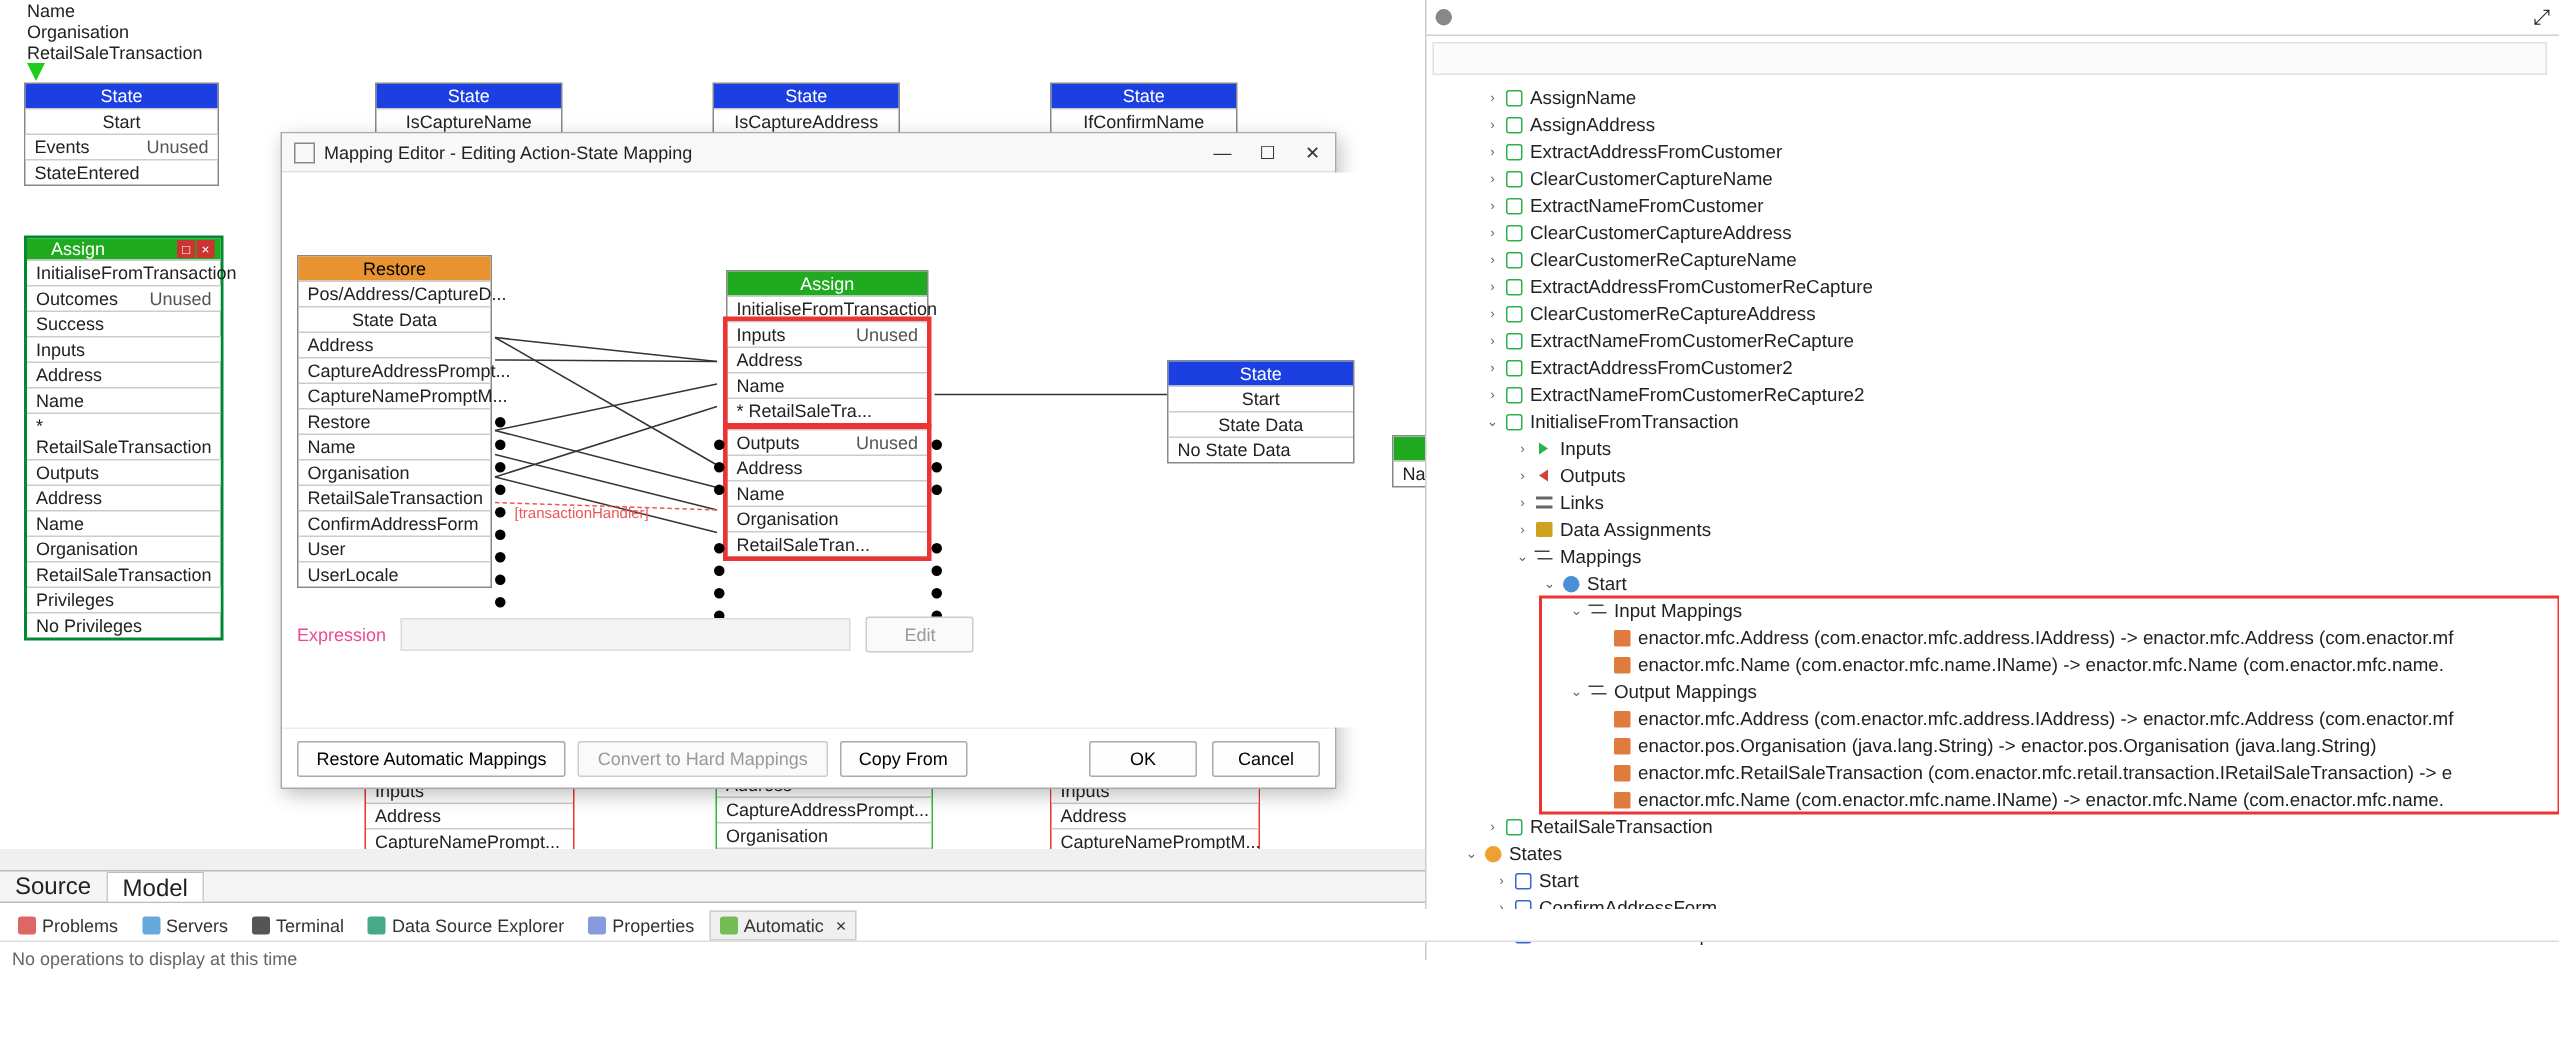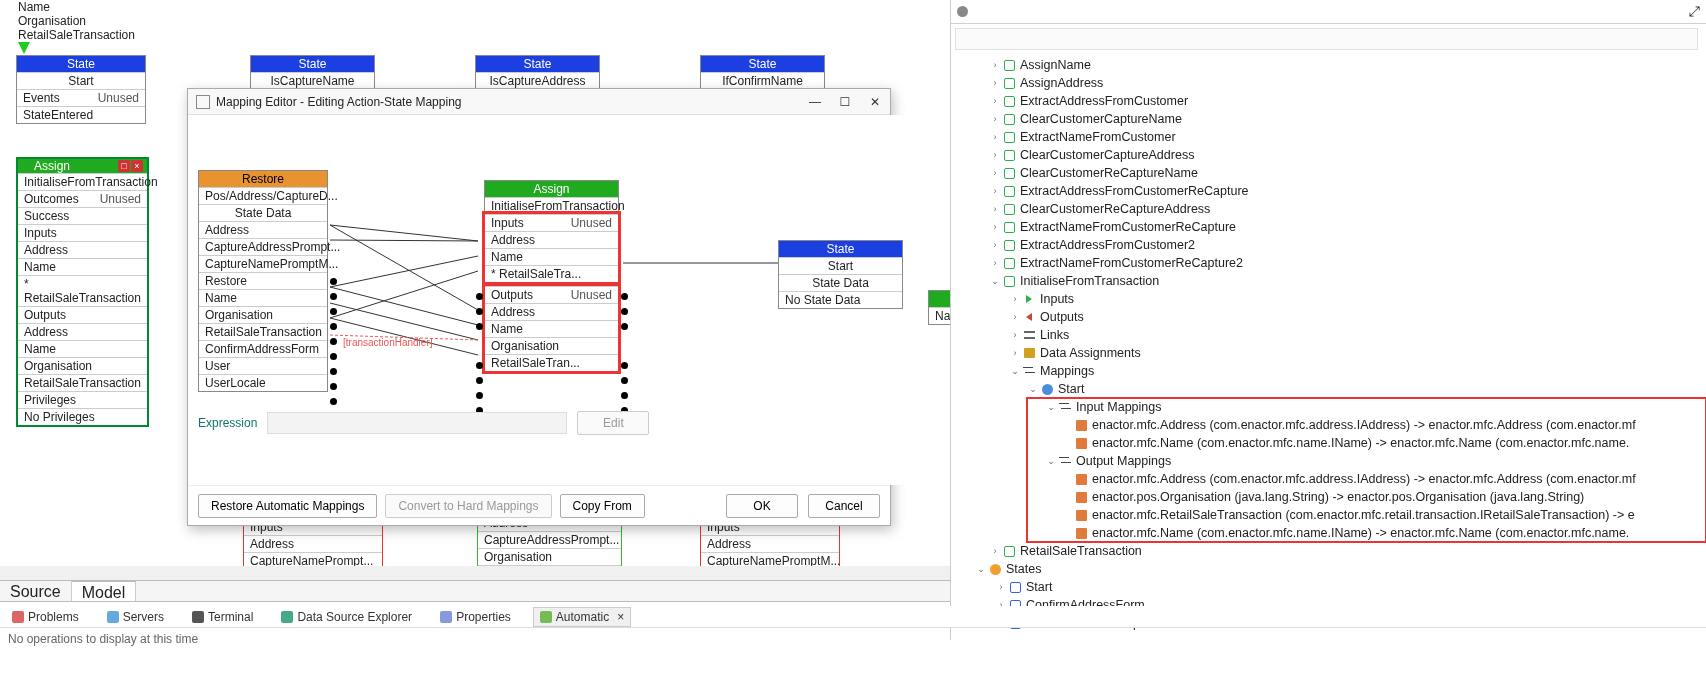--- a/index.html
+++ b/index.html
@@ -19,21 +19,21 @@
   .data-ico { width: 11px; height: 10px; background: #d0a020; display: inline-block; border-radius: 1px; }
   .map-ico { width: 12px; height: 10px; display: inline-block; position: relative; }
   .map-ico::before, .map-ico::after { content: ""; position: absolute; width: 10px; height: 0; border-top: 1.5px solid #444; }
   .map-ico::before { top: 1px; left: 0; }
   .map-ico::after { top: 6px; left: 2px; }
   .orange-ico { width: 11px; height: 11px; background: #e07b3d; display: inline-block; border-radius: 1px; }
   .highlight-red { outline: 2px solid #e33; outline-offset: -1px; }
   .tabs-bottom { position: absolute; left: 0; top: 580px; width: 950px; height: 22px; border-top: 1px solid #bbb; border-bottom: 1px solid #bbb; display: flex; align-items: stretch; background: #f5f5f5; }
   .tab-b { padding: 2px 10px; font-size: 16px; border-right: 1px solid #ccc; cursor: pointer; }
   .tab-b.active { background: #fff; border-top: 1px solid #bbb; position: relative; top: 0; }
-  .views-strip { position: absolute; left: 0; top: 606px; width: 1706px; height: 22px; display: flex; align-items: center; gap: 16px; padding: 2px 6px; border-bottom: 1px solid #ddd; background: #fff; }
+  .views-strip { position: absolute; left: 0; top: 606px; width: 1706px; height: 22px; display: flex; align-items: center; gap: 4px; padding: 2px 6px; border-bottom: 1px solid #ddd; background: #fff; }
   .view-tab { display: flex; align-items: center; gap: 4px; padding: 2px 6px; font-size: 12px; color: #333; cursor: pointer; }
   .view-tab.active { background: #f0f0f0; border: 1px solid #ccc; }
   .v-ico { width: 12px; height: 12px; display: inline-block; border-radius: 2px; }
   .status-line { position: absolute; left: 0; top: 628px; font-size: 12px; color: #666; padding: 4px 8px; }
 
   
   .dnode { position: absolute; background: #fff; border: 1px solid #888; min-width: 125px; font-size: 12px; }
   .dnode .dn-title { text-align: center; color: #fff; font-weight: 400; padding: 1px 4px; }
   .dn-state .dn-title { background: #1b3fe0; }
   .dn-assign .dn-title { background: #20aa20; gap: 36px; }
@@ -262,21 +262,21 @@
     <div class="port" style="left:433px; top:292px;"></div>
 
     <div class="dnode dn-state" style="left:590px; top:125px; width:110px;">
       <div class="dn-title">State</div>
       <div class="dn-row" style="text-align:center;">Start</div>
       <div class="dn-row" style="text-align:center;">State Data</div>
       <div class="dn-row">No State Data</div>
     </div>
 
     <div class="expr-row">
-      <span style="color:#0f766e;">Expression</span>
+      <span style="color:#ec4899;">Expression</span>
       <input type="text" disabled="" style="">
       <button class="btn disabled" disabled="">Edit</button>
     </div>
   </div>
 
   <div class="dlg-footer" style="position:relative;">
     <div class="ftr-left">
       <button class="btn">Restore Automatic Mappings</button>
       <button class="btn disabled" disabled="">Convert to Hard Mappings</button>
       <button class="btn">Copy From</button>

